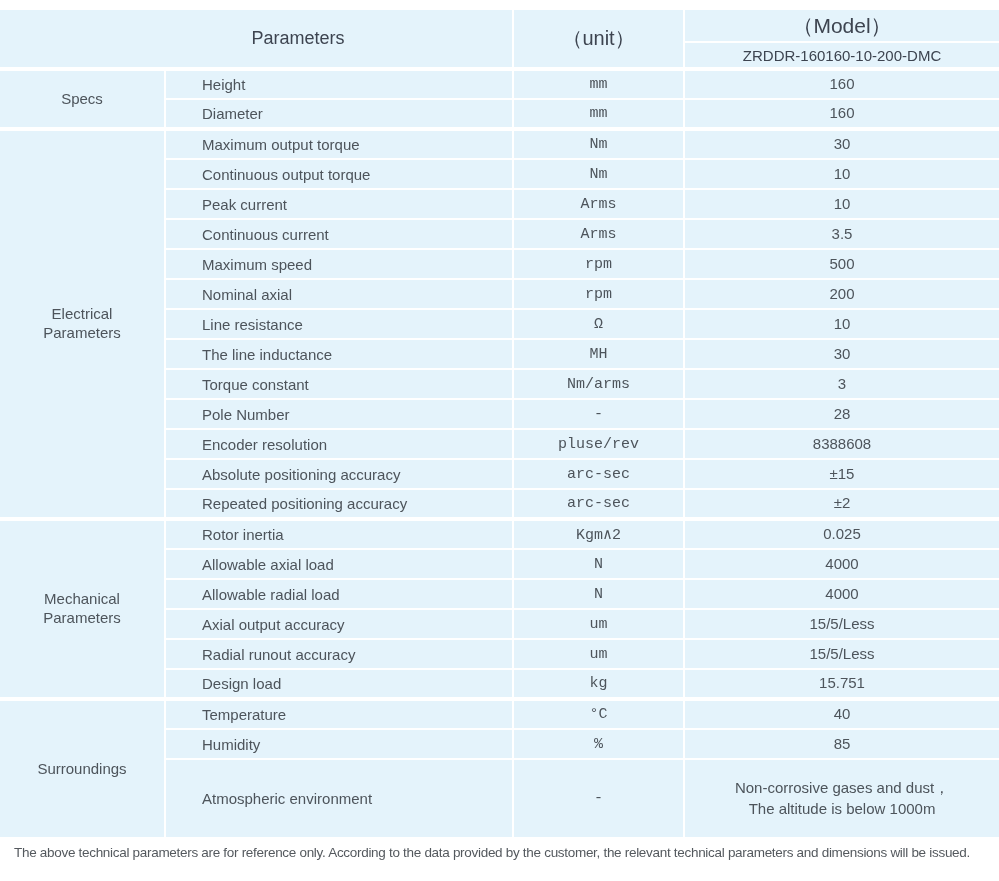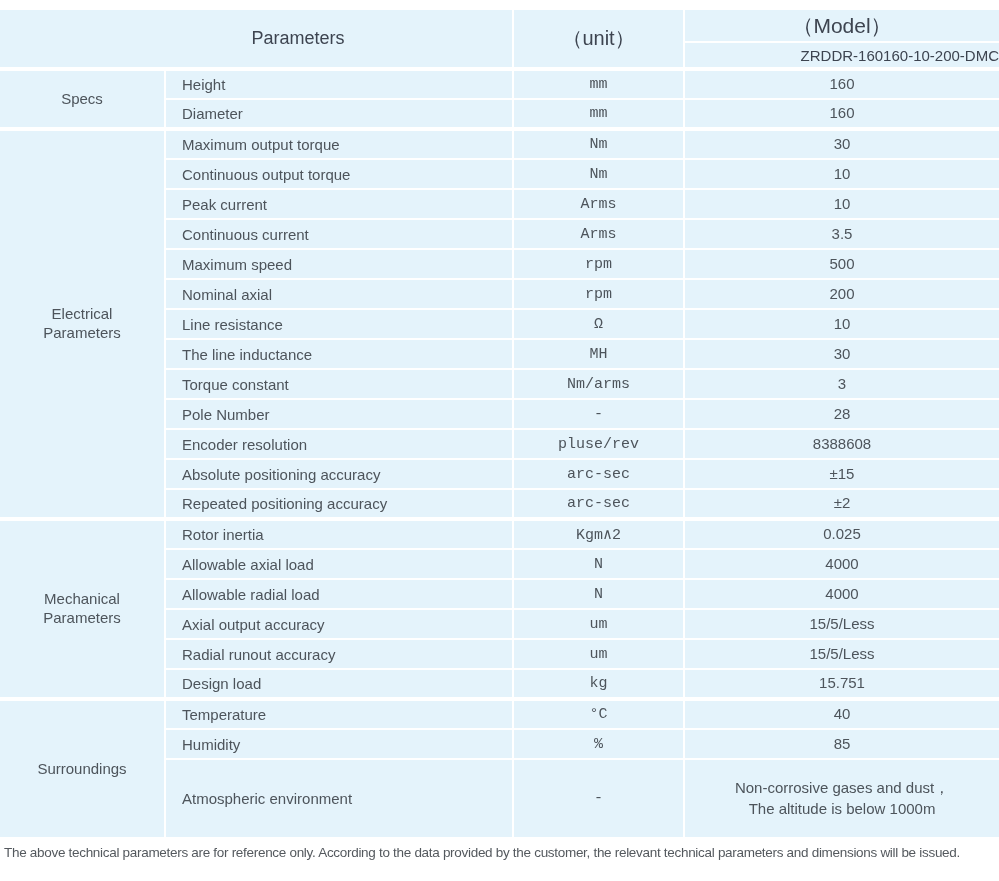--- a/index.html
+++ b/index.html
@@ -44,46 +44,45 @@
     border-right:2px solid var(--sep);
   }
   th.model-h{
     font-size:21px;
     height:32px;
   }
   th.model-v{
     font-size:15px;
     height:26px;
     border-top:2px solid var(--sep);
-    text-align:right;
   }
   td.sec-label{
     border-right:2px solid var(--sep);
     white-space:pre-line;
     line-height:1.25;
   }
   td.c-param{
     text-align:left;
-    padding-left:16px;
+    padding-left:36px;
     border-right:2px solid var(--sep);
   }
   td.c-unit{
     border-right:2px solid var(--sep);
     font-family:Liberation Mono, monospace;
   }
   td.c-value{
     white-space:pre-line;
     line-height:1.35;
   }
   tbody td{height:30px;}
   td.sec-start{border-top:4px solid var(--sep);}
   td.tall{height:78px;}
   .footer-note{
     margin-top:8px;
-    padding-left:4px;
+    padding-left:14px;
     font-size:13.5px;
     letter-spacing:-0.3px;
     color:var(--footer-text);
     white-space:nowrap;
   }
 </style>
 </head>
 <body>
 
 <table class="spec-table">

